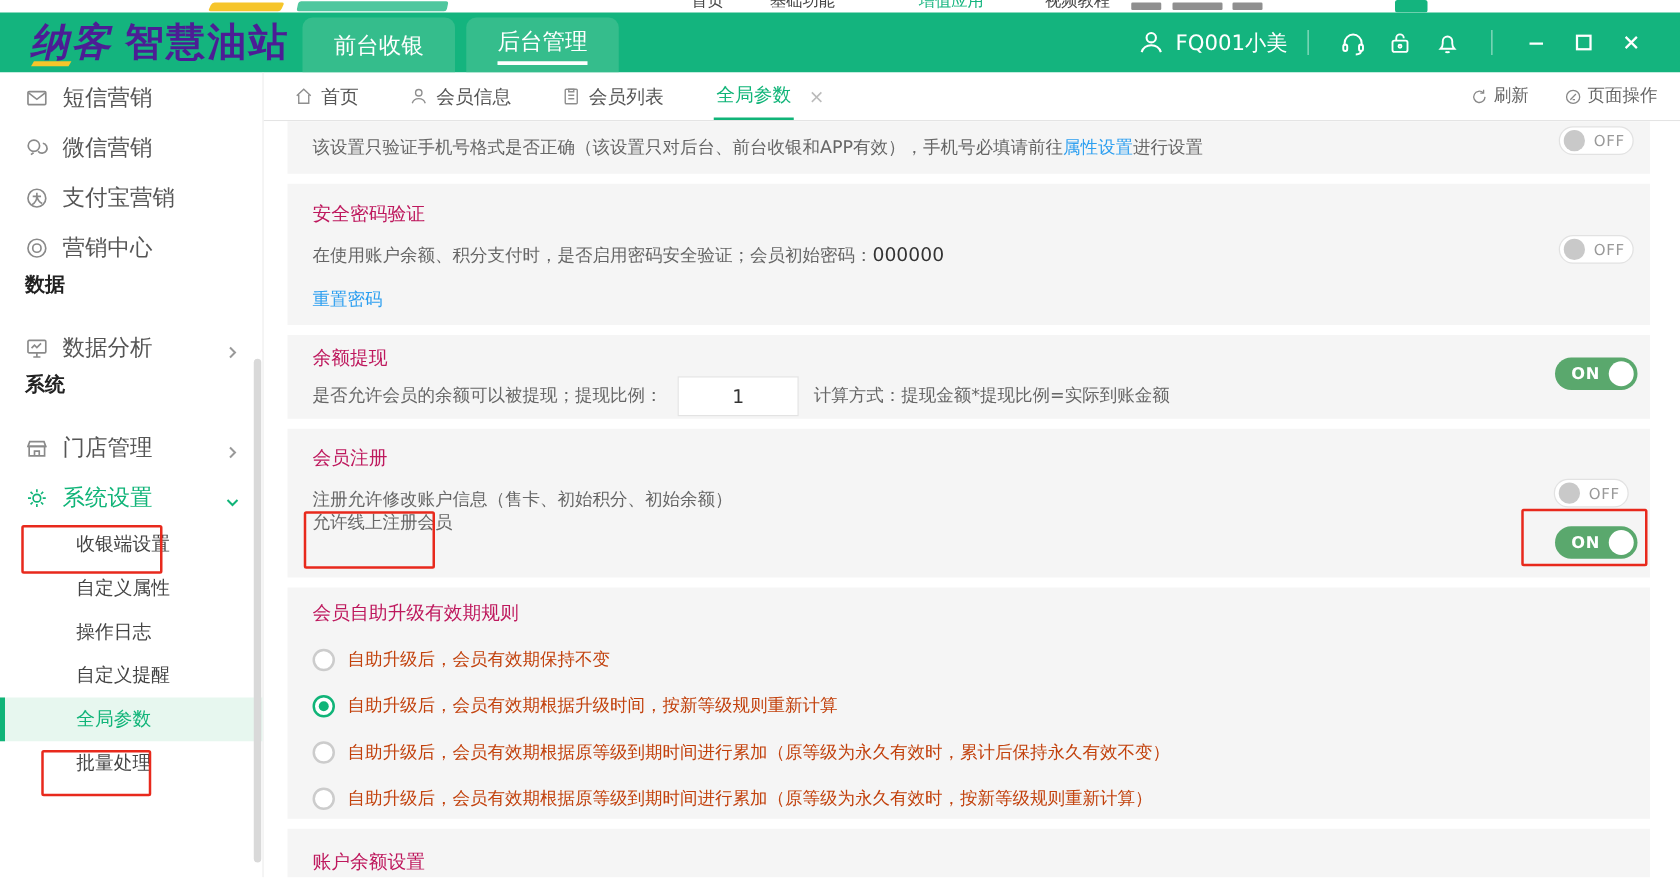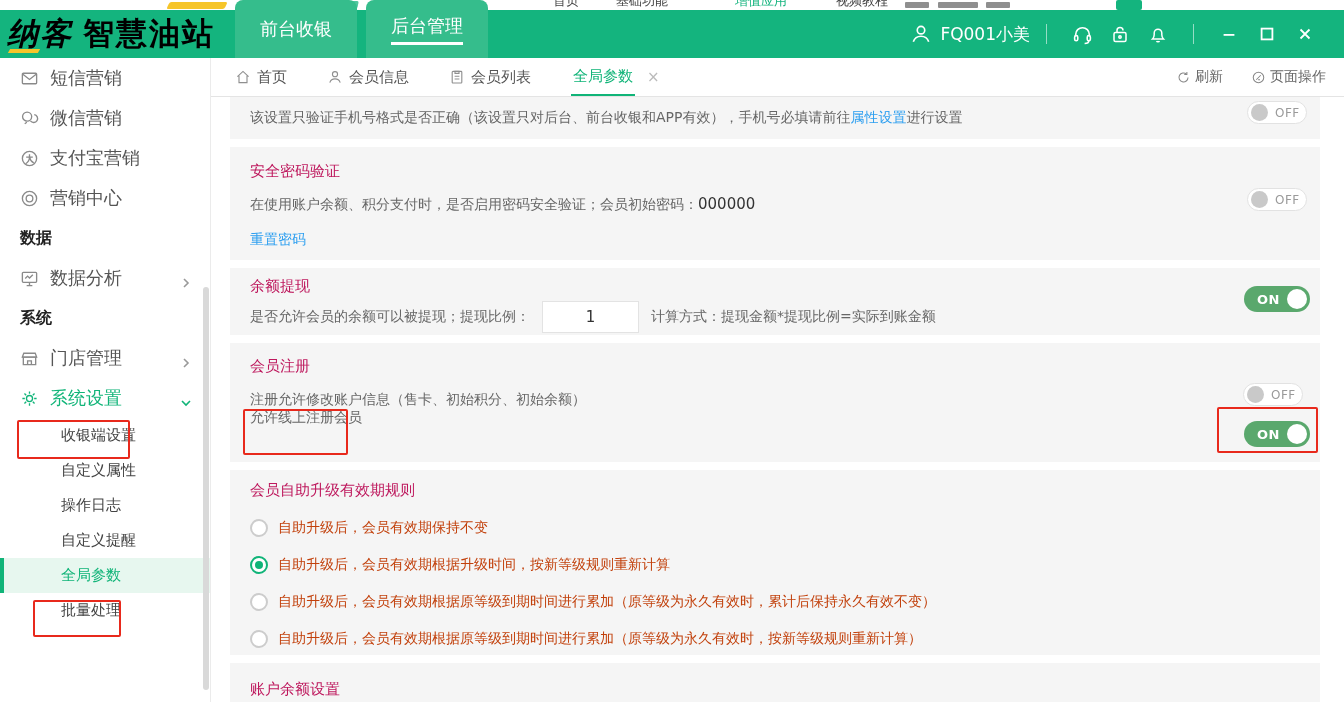--- a/index.html
+++ b/index.html
@@ -11,38 +11,38 @@
   .backdrop { position:absolute; top:0; left:0; right:0; height:10px; background:#fff; overflow:hidden; z-index:1; }
   .bd-frag { position:absolute; top:-8px; font-size:13px; color:#444; white-space:nowrap; }
   .bd-frag.green { color:#14b47e; }
   .bd-logo-y { position:absolute; left:168px; top:2px; width:58px; height:7px; background:#f6c52a; transform:skewX(-25deg); border-radius:2px; }
   .bd-logo-g { position:absolute; left:238px; top:1px; width:120px; height:8px; background:#14b47e; opacity:.75; transform:skewX(-12deg); border-radius:2px; }
   .bd-rem { position:absolute; top:2px; height:6px; background:#6a6a6a; opacity:.75; border-radius:1px; }
   .bd-sq { position:absolute; left:1116px; top:0; width:26px; height:10px; background:#14b47e; border-radius:2px; }
 
   
   .titlebar { position:absolute; top:10px; left:0; right:0; height:48px; background:#14b47e; display:flex; align-items:center; z-index:2; }
-  .logo { margin-left:7px; display:flex; align-items:baseline; color:#000000; white-space:nowrap; }
+  .logo { margin-left:24px; display:flex; align-items:baseline; color:#4c1d95; white-space:nowrap; }
   .logo-cn { font-size:31px; font-weight:bold; font-style:italic; letter-spacing:2px; position:relative; }
   .logo-cn::after { content:""; position:absolute; left:2px; bottom:2px; width:30px; height:4px; background:#f6c52a; transform:skewX(-30deg); }
   .logo-rest { font-size:31px; font-weight:bold; margin-left:10px; letter-spacing:2px; }
-  .nav-tabs { margin-left:20px; align-self:flex-end; display:flex; height:58px; }
+  .nav-tabs { margin-left:10px; align-self:flex-end; display:flex; height:44px; }
   .nav-tab { background:#35bd8c; border-radius:8px 8px 0 0; padding:0 25px; display:flex; align-items:center; color:#fff; font-size:18px; margin-right:9px; cursor:pointer; }
   .nav-tab.active span { border-bottom:3px solid #fff; padding-bottom:4px; }
   .tb-right { margin-left:auto; display:flex; align-items:center; padding-right:20px; color:#fff; }
   .tb-user { display:flex; align-items:center; gap:8px; font-size:17px; }
   .tb-sep { width:1px; height:20px; background:rgba(255,255,255,.55); margin:0 16px; }
   .tb-ico { width:22px; height:22px; display:flex; align-items:center; justify-content:center; margin:0 8px; cursor:pointer; }
   .tb-ico svg { stroke:#fff; fill:none; stroke-width:1.5; }
 
   
   .sidebar { position:absolute; top:58px; left:0; width:211px; bottom:0; background:#fff; border-right:1px solid #ebebeb; z-index:2; }
   .sb-item { height:40px; display:flex; align-items:center; padding-left:20px; font-size:18px; color:#555; cursor:pointer; position:relative; }
   .sb-item svg { stroke:#8a8a8a; fill:none; stroke-width:1.4; margin-right:11px; flex:none; }
-  .sb-group { height:40px; display:flex; align-items:center; padding-left:20px; font-size:16px; font-weight:bold; color:#222; }
+  .sb-group { height:40px; display:flex; padding-left:20px; font-size:16px; font-weight:bold; color:#222; }
   .sb-sub { height:35px; display:flex; align-items:center; padding-left:61px; font-size:15px; color:#444; cursor:pointer; }
   .sb-sub.active { background:#e7f7ef; color:#10b478; border-left:4px solid #10b478; padding-left:57px; }
   .sb-item.green { color:#10b478; }
   .sb-item.green svg { stroke:#10b478; }
   .sb-arrow { position:absolute; right:18px; width:12px; height:12px; }
   .sb-arrow svg { stroke:#999; stroke-width:1.6; fill:none; margin:0; }
   .sb-item.green .sb-arrow svg { stroke:#10b478; }
   .sb-scrollbar { position:absolute; right:1px; top:229px; width:6px; height:403px; background:#d9d9d9; border-radius:3px; }
 
   

